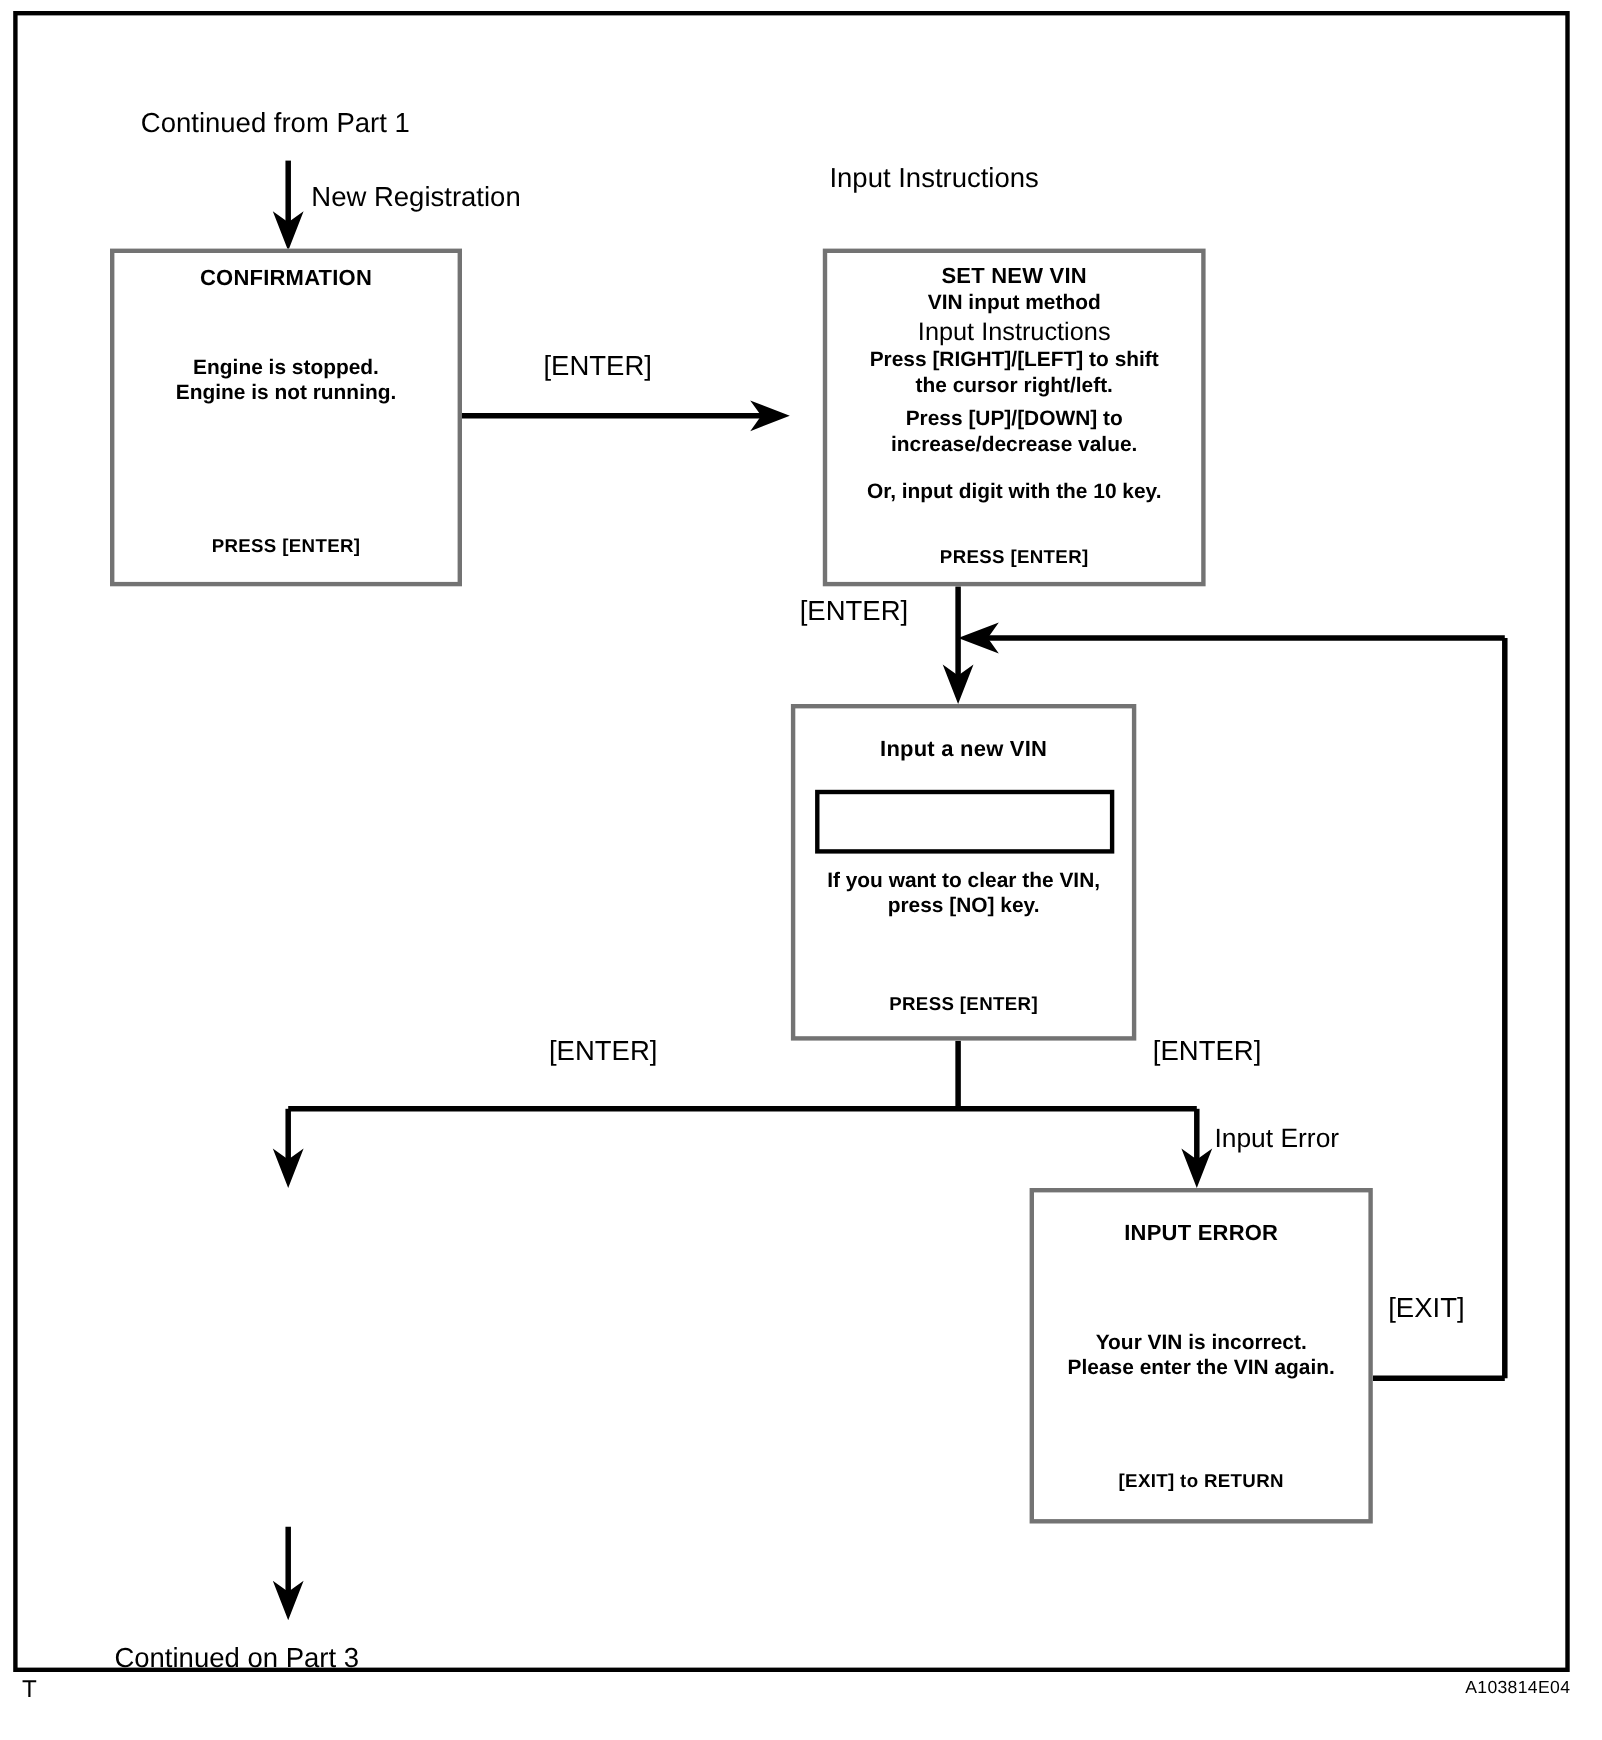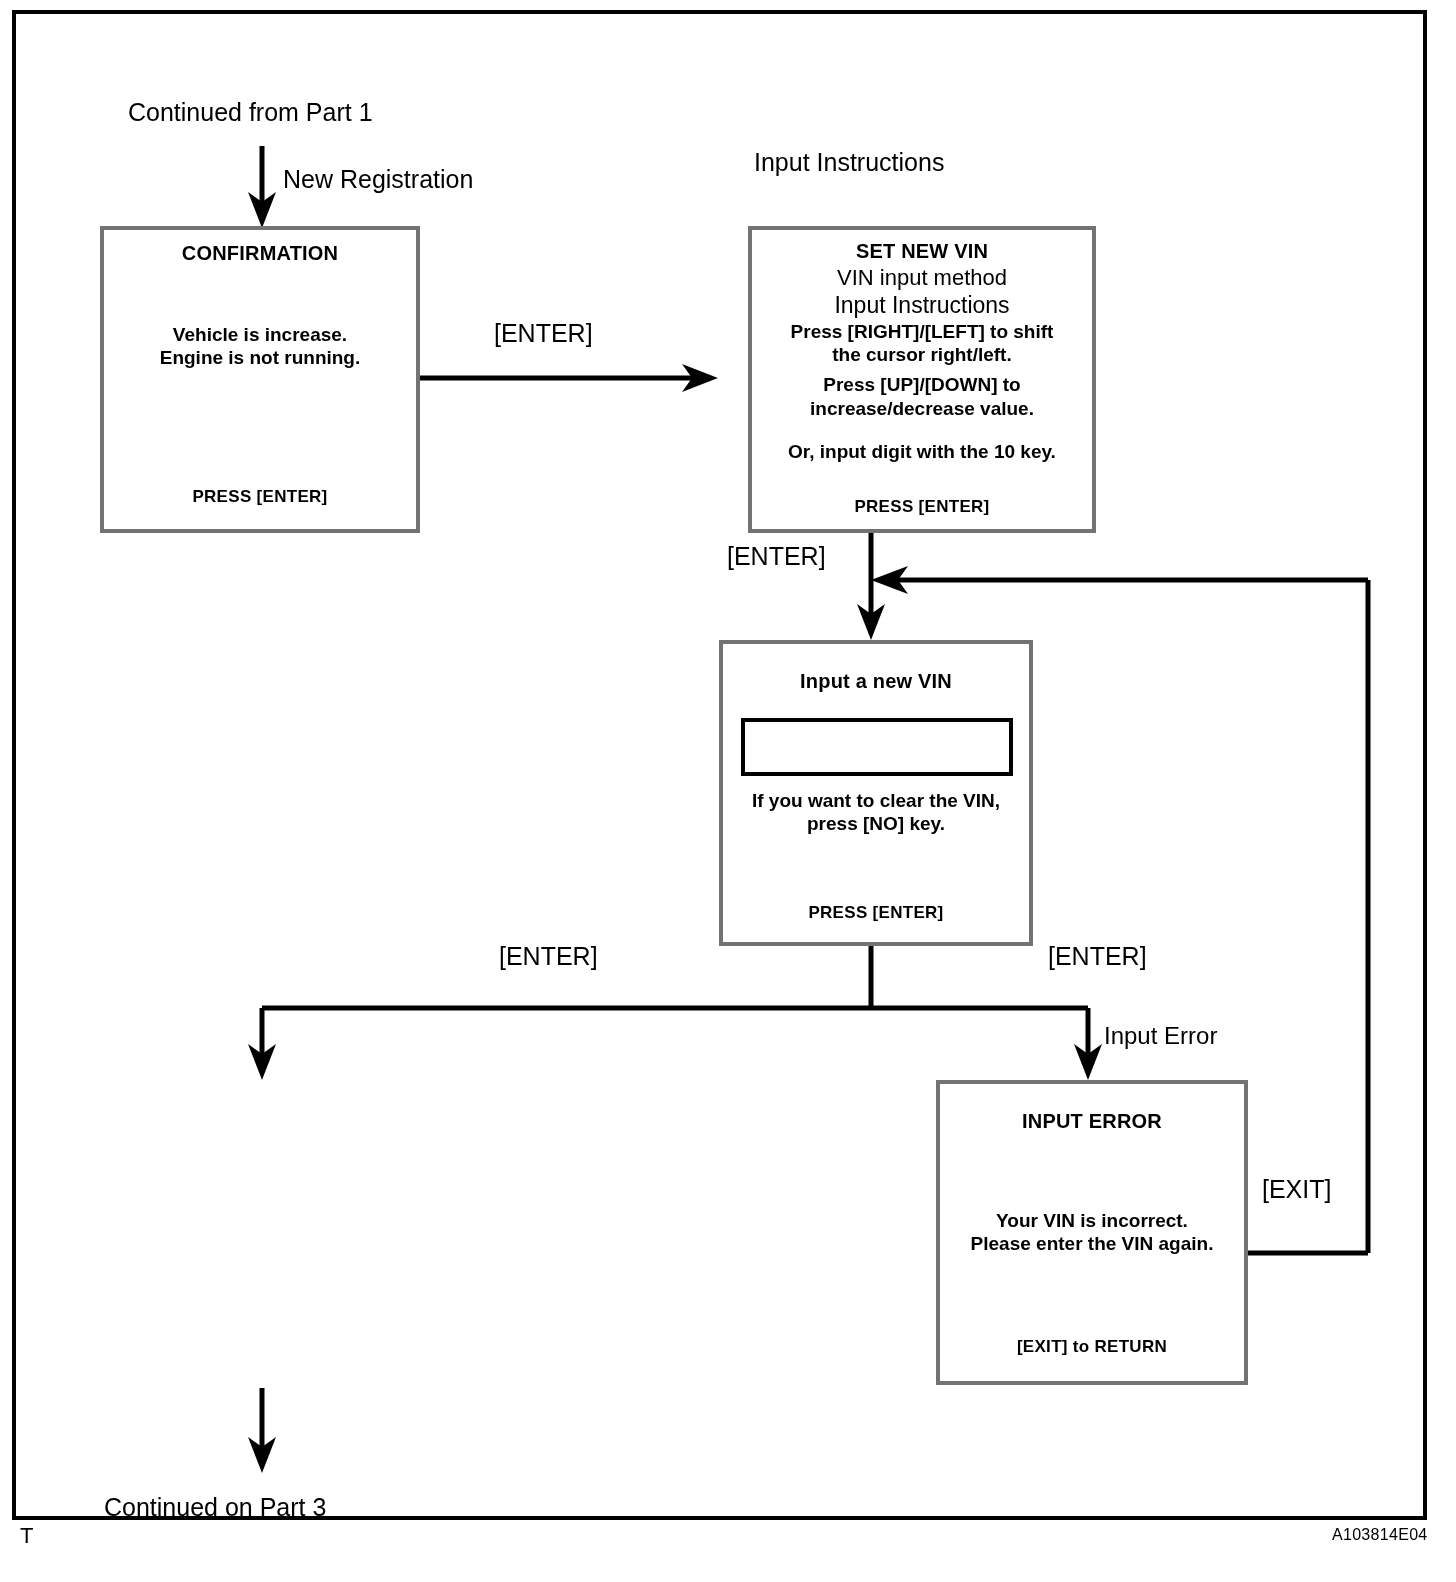--- a/index.html
+++ b/index.html
@@ -42,22 +42,22 @@
     border: 4px solid #737373;
     background: #ffffff;
     text-align: center;
   }
   .scr-title {
     font-weight: bold;
     font-size: 20px;
     letter-spacing: 0.2px;
   }
   .scr-sub {
-    font-weight: normal;
-    font-size: 22px;
+    font-weight: bold;
+    font-size: 19px;
     text-align: center;
   }
   .scr-plain {
     font-weight: normal;
     font-size: 23px;
   }
   .scr-body {
     font-weight: bold;
     font-size: 19px;
     line-height: 1.22;
@@ -173,21 +173,21 @@
   <div class="label" style="left:1262px; top:1177px;">[EXIT]</div>
 
   <div class="label" style="left:104px; top:1495px;">Continued on Part 3</div>
 
   <div class="corner-mark" style="left:20px; top:1525px;">T</div>
 
   <div class="fig-code" style="left:1332px; top:1527px;">A103814E04</div>
 
   <div class="screen" style="left:100px; top:226px; width:320px; height:307px;">
     <div class="scr-title" style="margin-top:12px;">CONFIRMATION</div>
-    <div class="scr-body" style="margin-top:58px;">Vehicle is increase.</div>
+    <div class="scr-body" style="margin-top:58px;">Engine is stopped.</div>
     <div class="scr-body">Engine is not running.</div>
     <div class="scr-footer" style="bottom:22px;">PRESS [ENTER]</div>
   </div>
 
   <div class="screen" style="left:748px; top:226px; width:348px; height:307px;">
     <div class="scr-title" style="margin-top:10px;">SET NEW VIN</div>
     <div class="scr-sub" style="margin-top:2px;">VIN input method</div>
     <div class="scr-plain" style="margin-top:1px;">Input Instructions</div>
     <div class="scr-body" style="margin-top:1px;">Press [RIGHT]/[LEFT] to shift</div>
     <div class="scr-body">the cursor right/left.</div>

